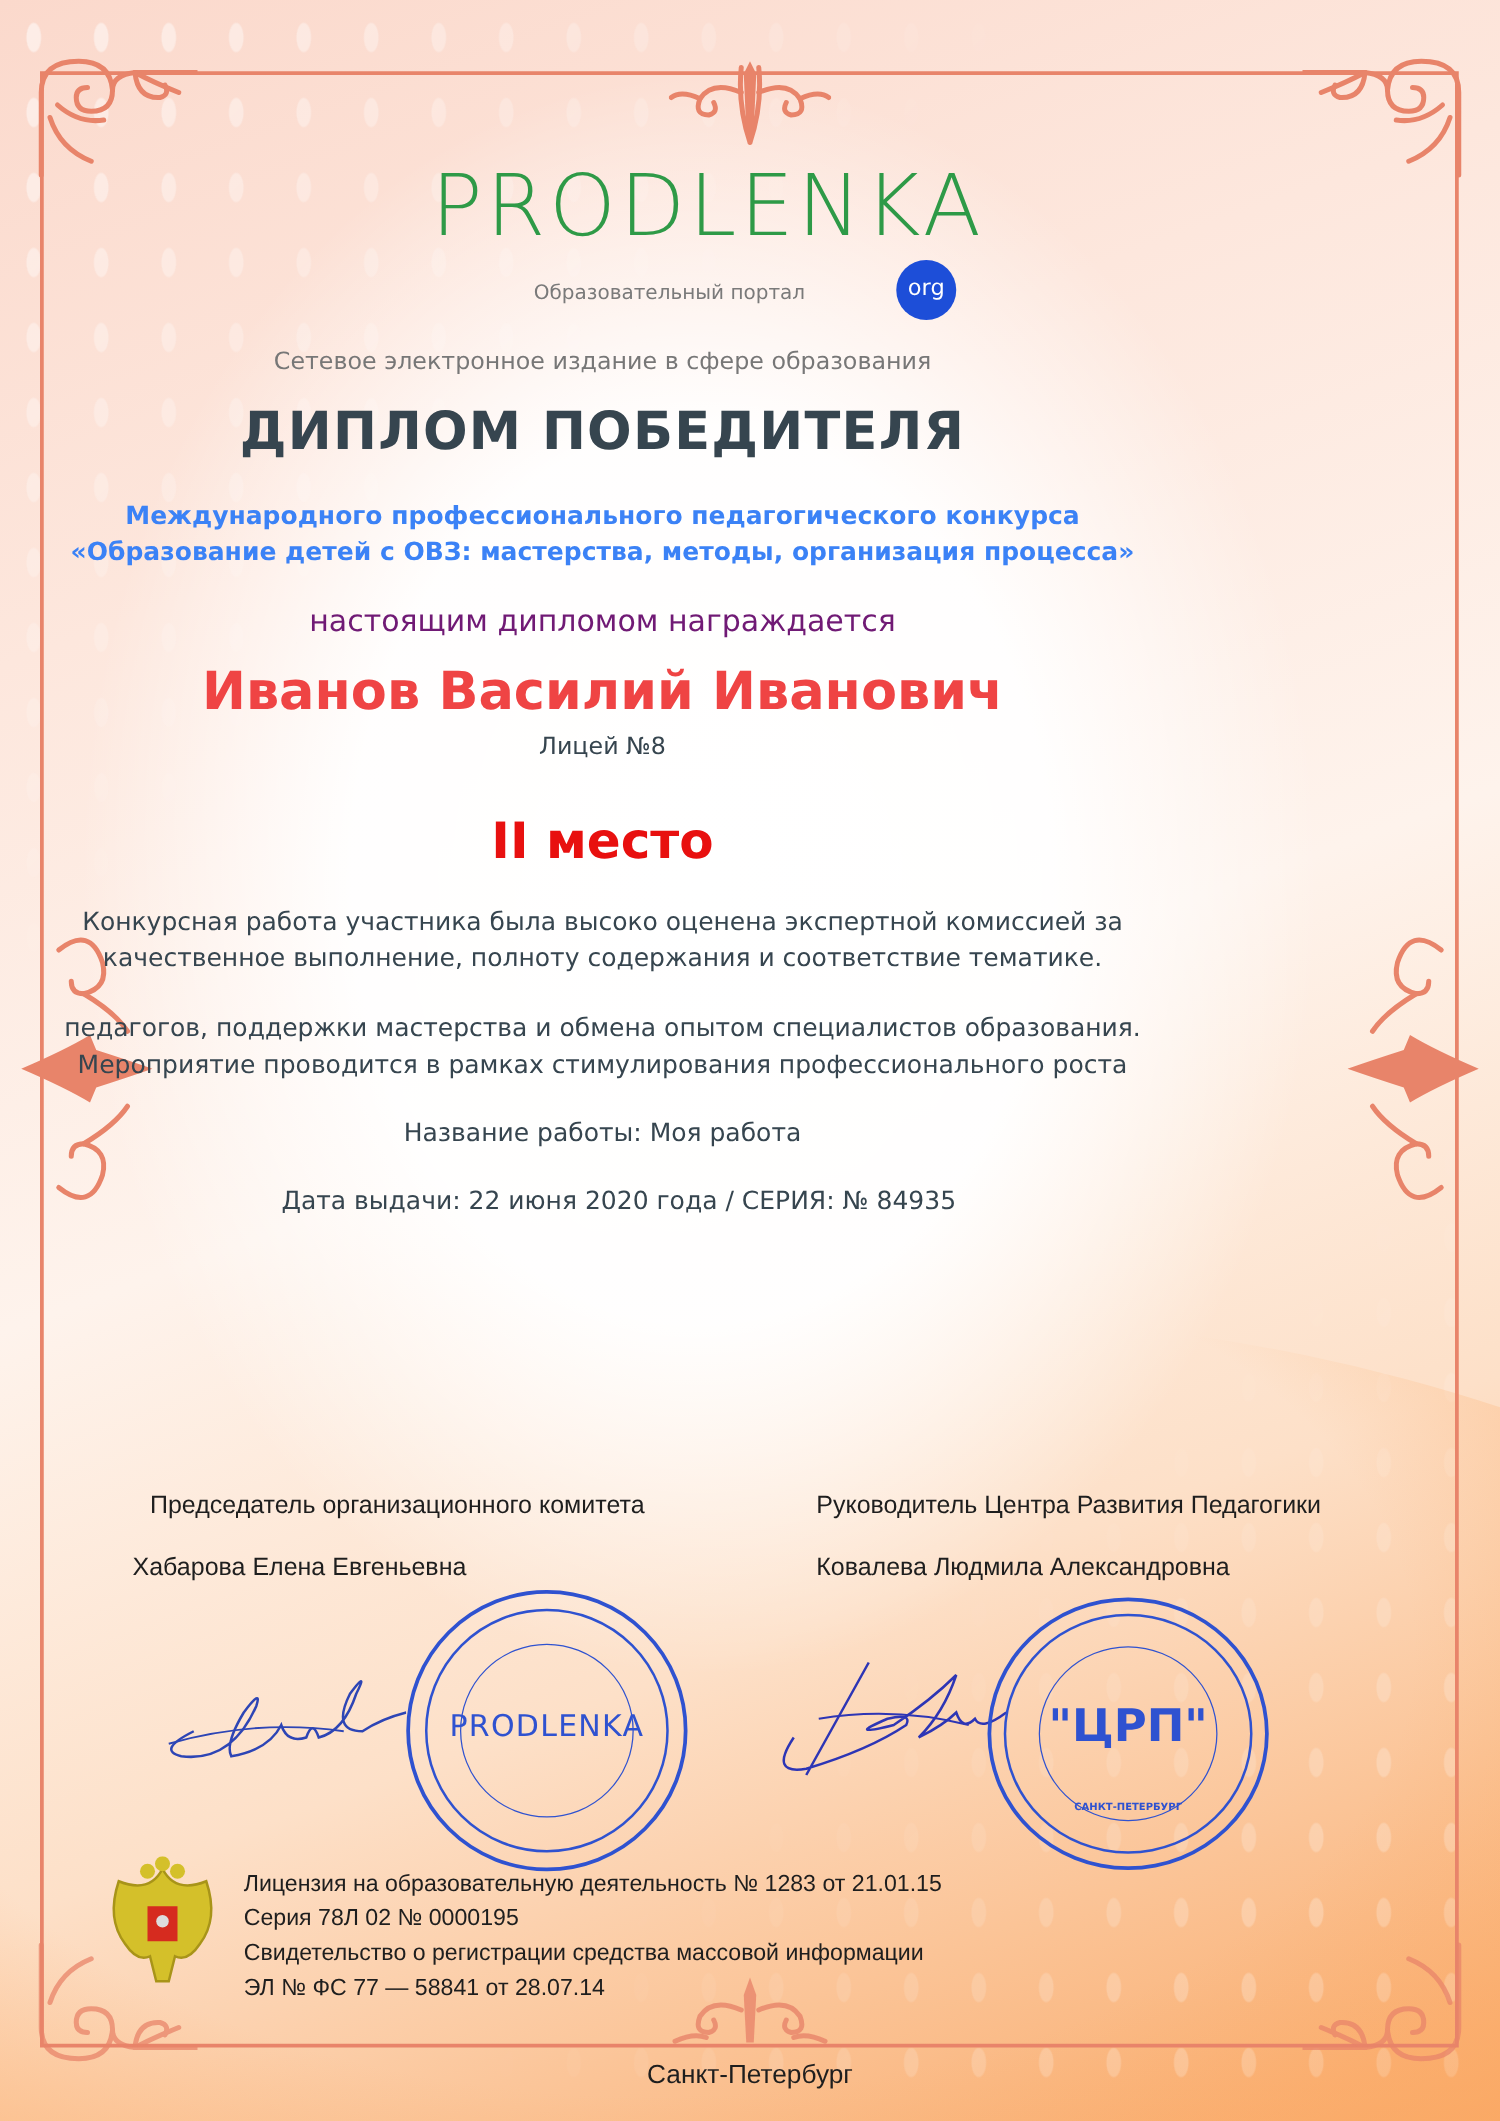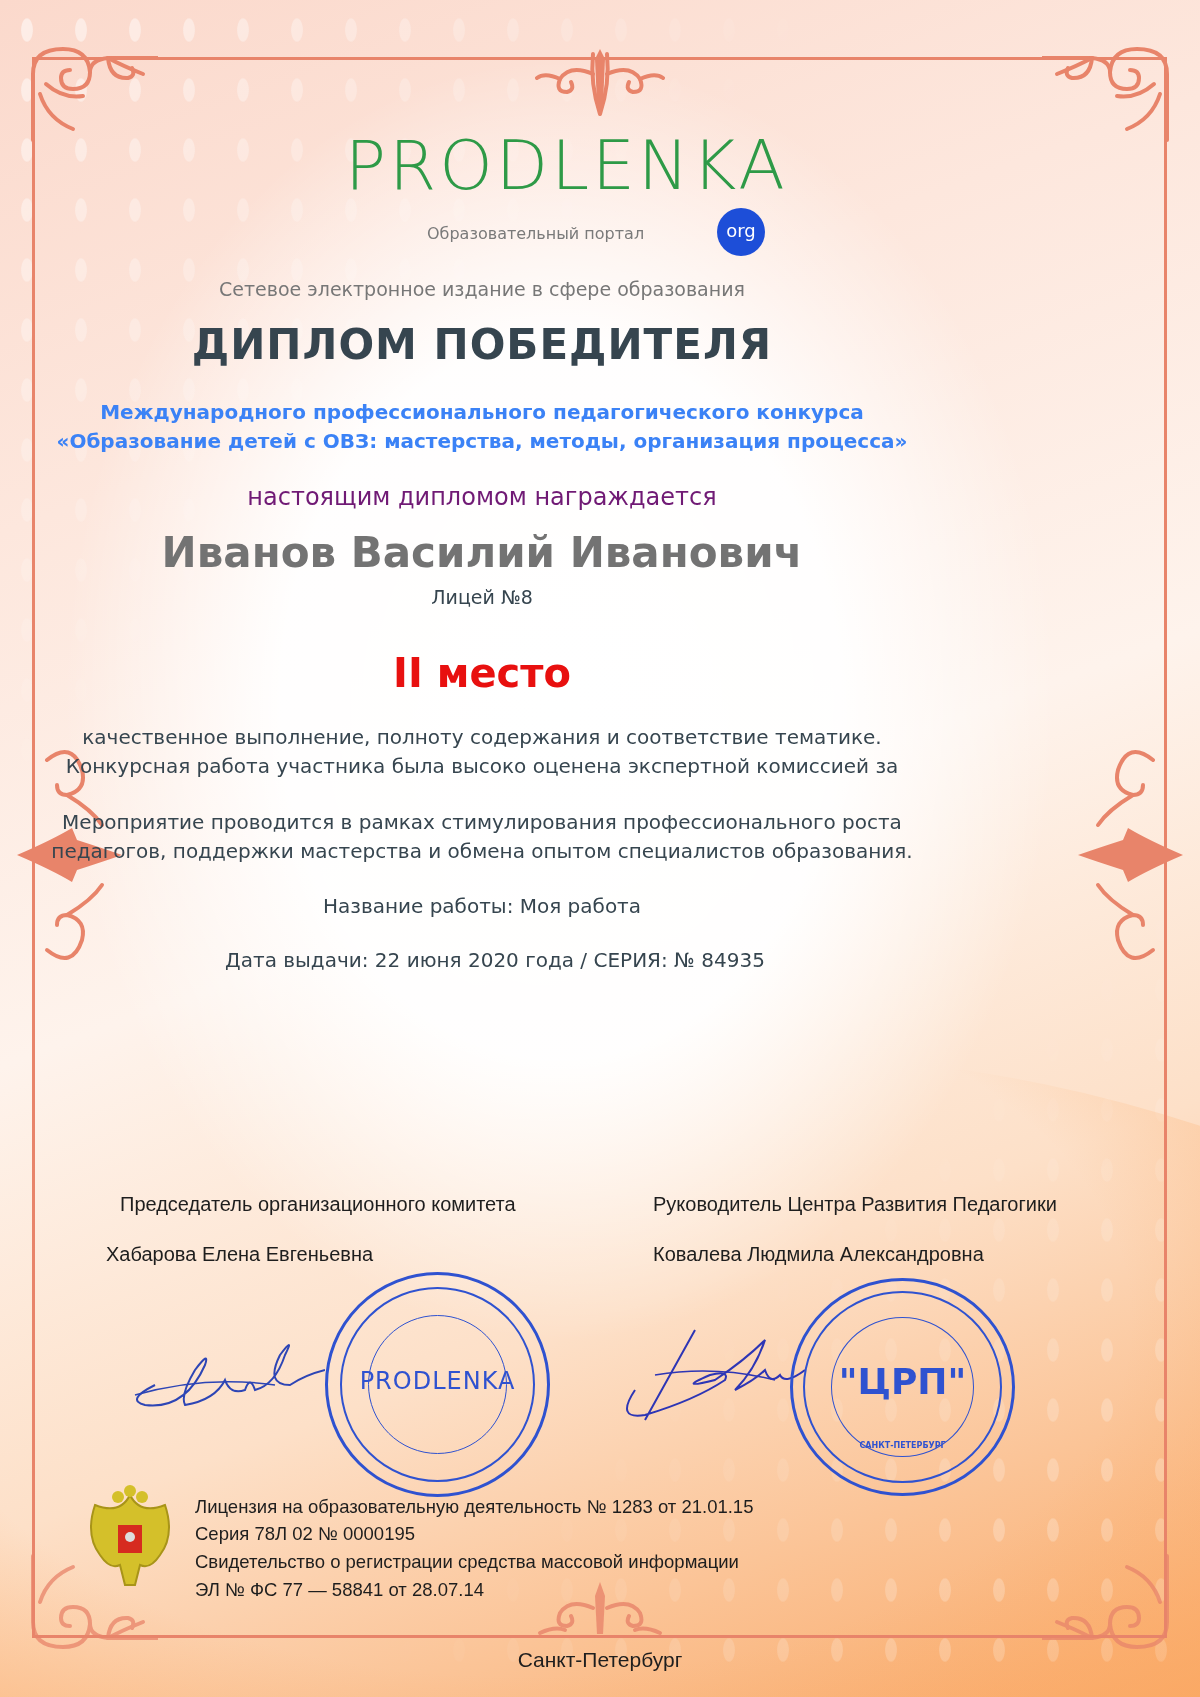--- a/index.html
+++ b/index.html
@@ -23,21 +23,21 @@
   .orn { position:absolute; }
   .center { position:absolute; left:0; width:964px; text-align:center; }
   .logo { position:absolute; left:345px; top:132px; width:430px; height:120px; }
   .logo-word { position:absolute; left:0; top:0; font-family:"DejaVu Sans", sans-serif; font-size:68px; color:#2e9a47; letter-spacing:3px; font-weight:300; line-height:1; }
   .logo-org { position:absolute; left:372px; top:76px; width:48px; height:48px; border-radius:50%; background:#1d4ed8; color:#fff; font-size:18px; text-align:center; line-height:46px; }
   .logo-sub { position:absolute; left:82px; top:92px; font-size:16px; color:#7a7a7a; }
   .subtitle { top:278px; font-size:19px; color:#777; }
   .title { top:320px; font-size:42px; font-weight:bold; color:#36454f; letter-spacing:1px; }
   .contest { top:398px; font-size:20px; font-weight:bold; line-height:29px; color:#3b82f6; }
   .awarded { top:483px; font-size:24px; color:#701a75; }
-  .name { top:528px; font-size:42px; font-weight:bold; color:#737373; }
+  .name { top:528px; font-size:42px; font-weight:bold; color:#ef4444; }
   .school { top:586px; font-size:19px; color:#36454f; }
   .place { top:650px; font-size:40px; font-weight:bold; color:#e8100f; }
   .para { font-size:20px; line-height:29px; color:#36454f; }
   .p1 { top:723px; }
   .p2 { top:808px; }
   .work { top:894px; font-size:20px; }
   .date { top:948px; font-size:20px;padding-left:13px; }
   .sign { position:absolute; font-family:"Liberation Sans", sans-serif; font-size:20px; color:#1e1e1e; }
   .stamp { position:absolute; border-radius:50%; border:3px solid #2f52d0; box-sizing:border-box; color:#2f52d0; }
   .stamp .inner { position:absolute; border-radius:50%; border:2px solid #2f52d0; }
@@ -141,26 +141,26 @@
   <div>Международного профессионального педагогического конкурса</div>
   <div>«Образование детей с ОВЗ: мастерства, методы, организация процесса»</div>
 </div>
 
 <div class="center awarded">настоящим дипломом награждается</div>
 <div class="center name">Иванов Василий Иванович</div>
 <div class="center school">Лицей №8</div>
 <div class="center place">II место</div>
 
 <div class="center para p1">
+  <div>Конкурсная работа участника была высоко оценена экспертной комиссией за</div>
   <div>качественное выполнение, полноту содержания и соответствие тематике.</div>
-  <div>Конкурсная работа участника была высоко оценена экспертной комиссией за</div>
 </div>
 <div class="center para p2">
+  <div>педагогов, поддержки мастерства и обмена опытом специалистов образования.</div>
   <div>Мероприятие проводится в рамках стимулирования профессионального роста</div>
-  <div>педагогов, поддержки мастерства и обмена опытом специалистов образования.</div>
 </div>
 <div class="center work">Название работы: Моя работа</div>
 <div class="center date">Дата выдачи: 22 июня 2020 года / СЕРИЯ: № 84935</div>
 
 <div class="sign" style="left:120px;top:1193px">Председатель организационного комитета</div>
 <div class="sign" style="left:106px;top:1243px">Хабарова Елена Евгеньевна</div>
 <div class="sign" style="left:653px;top:1193px">Руководитель Центра Развития Педагогики</div>
 <div class="sign" style="left:653px;top:1243px">Ковалева Людмила Александровна</div>
 
 <svg class="orn" style="left:125px;top:1325px" width="200" height="90" viewBox="0 0 200 90">

